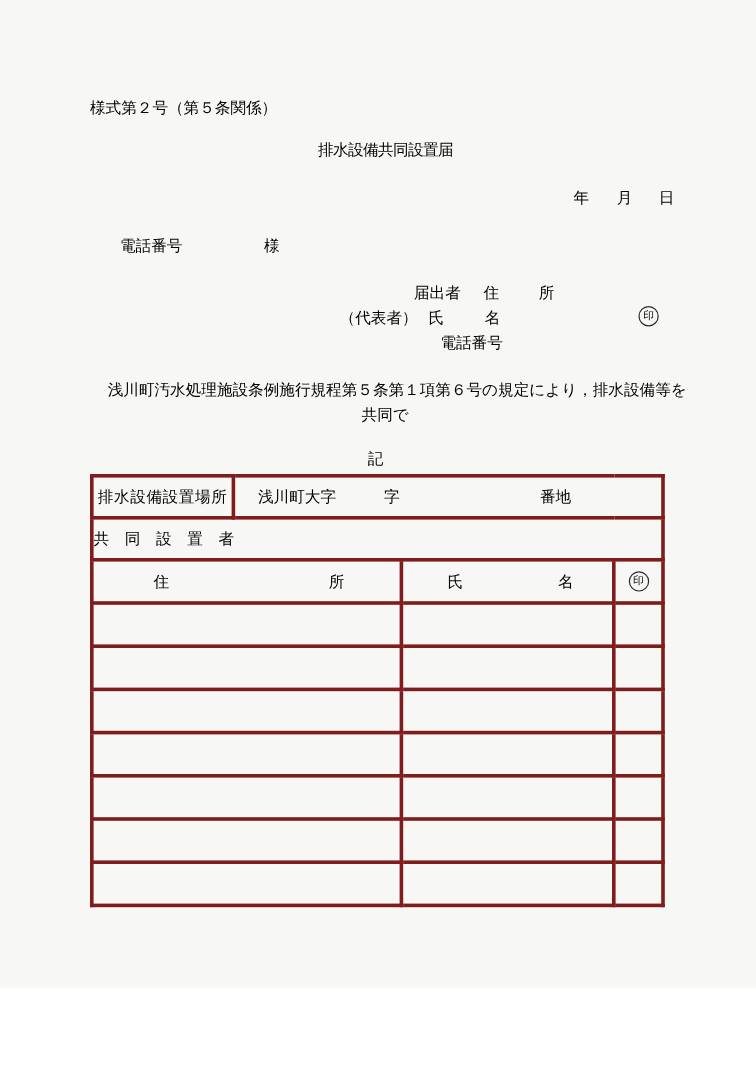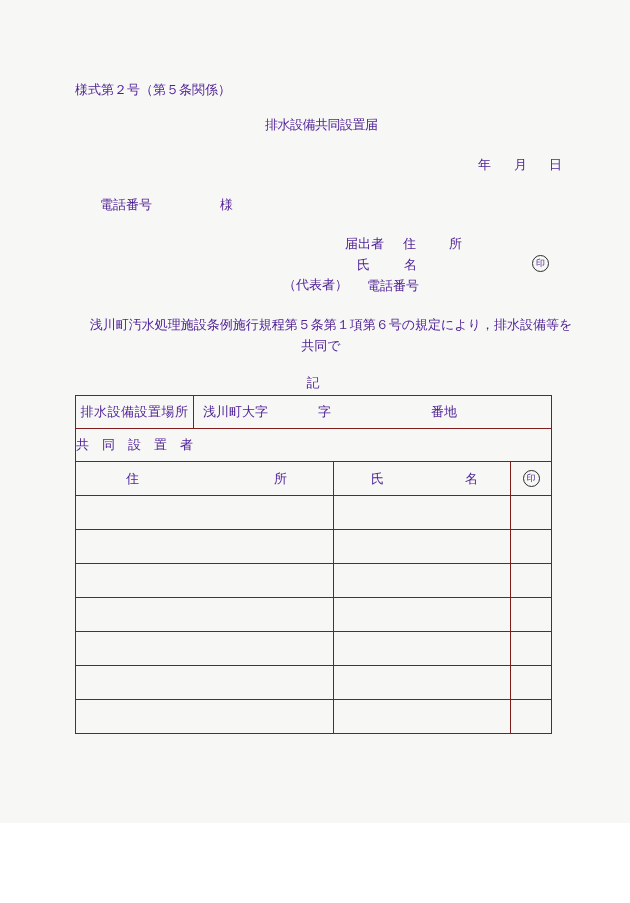--- a/index.html
+++ b/index.html
@@ -1,40 +1,40 @@
 <!DOCTYPE html>
 <html><head>
 <meta charset="utf-8">
 <style>
   html,body{margin:0;padding:0;}
   .page{
     position:relative;
     width:630px;height:823px;
     background:#f7f7f6;
-    color:#4c1d95;
+    color:#000000;
     font-family:Liberation Serif, serif;
     font-size:13px;
     overflow:hidden;
   }
   .abs{position:absolute;white-space:nowrap;}
 
   .form-number{left:75px;top:81px;}
   .doc-title{left:265px;top:116px;letter-spacing:-0.5px;}
 
   .date-year{left:478px;top:156px;}
   .date-month{left:514px;top:156px;}
   .date-day{left:549px;top:156px;}
 
   .recipient-name{left:100px;top:196px;}
   .recipient-honorific{left:220px;top:196px;}
 
   .ap-notifier{left:345px;top:235px;}
   .ap-addr1{left:403px;top:235px;}
   .ap-addr2{left:449px;top:235px;}
-  .ap-rep{left:283px;top:256px;margin-top:20px;}
+  .ap-rep{left:283px;top:256px;}
   .ap-name1{left:357px;top:256px;}
   .ap-name2{left:404px;top:256px;}
   .ap-seal{left:532px;top:255px;}
   .ap-phone{left:367px;top:277px;}
 
   .seal{
     display:inline-block;
     width:15px;height:15px;
     border:1px solid #2b2b2b;
     border-radius:50%;
@@ -48,36 +48,36 @@
 
   .record-label{left:75px;top:374px;width:476px;text-align:center;}
 
   table.form-table{
     position:absolute;left:75px;top:395px;
     width:476px;
     border-collapse:collapse;table-layout:fixed;
     font-size:13px;
   }
   table.form-table td{
-    border:1px solid #7f1d1d;
+    border:3px solid #7f1d1d;
     padding:0;
     vertical-align:middle;
     overflow:hidden;
   }
   tr.row-loc td{height:32px;}
   tr.row-joint td{height:32px;text-align:left;}
   tr.row-headers td{height:33px;}
   tr.row-empty td{height:33px;}
 
   .cell-loc-label{text-align:center;letter-spacing:0.5px;}
   .loc-wrap{position:relative;height:32px;}
   .loc-wrap span{position:absolute;top:50%;transform:translateY(-50%);}
-  .loc-prefix{left:9px;}
+  .loc-prefix{left:19px;}
   .loc-aza{left:124px;}
-  .loc-banchi{left:237px;}
+  .loc-banchi{left:254px;}
 
   .spread{display:flex;justify-content:space-between;align-items:center;height:100%;}
   .pad-addr{padding:0 46px 0 50px;}
   .pad-name{padding:0 32px 0 37px;}
   .cell-seal-inner{display:flex;justify-content:center;align-items:center;height:100%;}
 </style>
 </head>
 <body>
 
 <div class="page">

